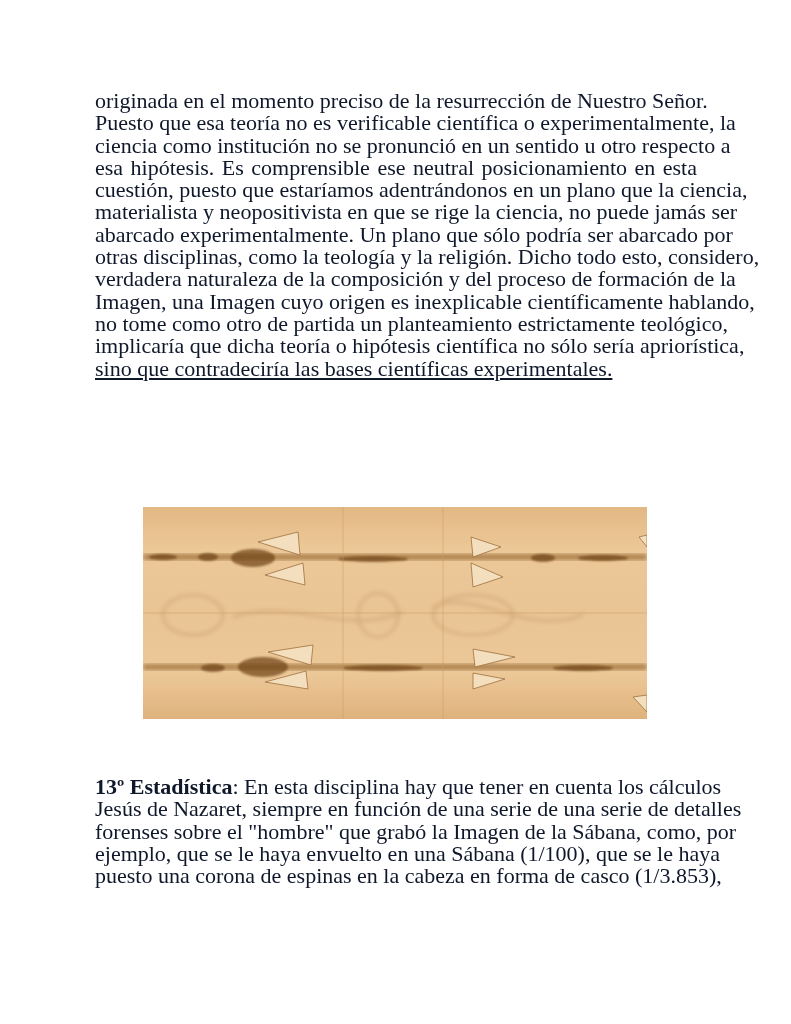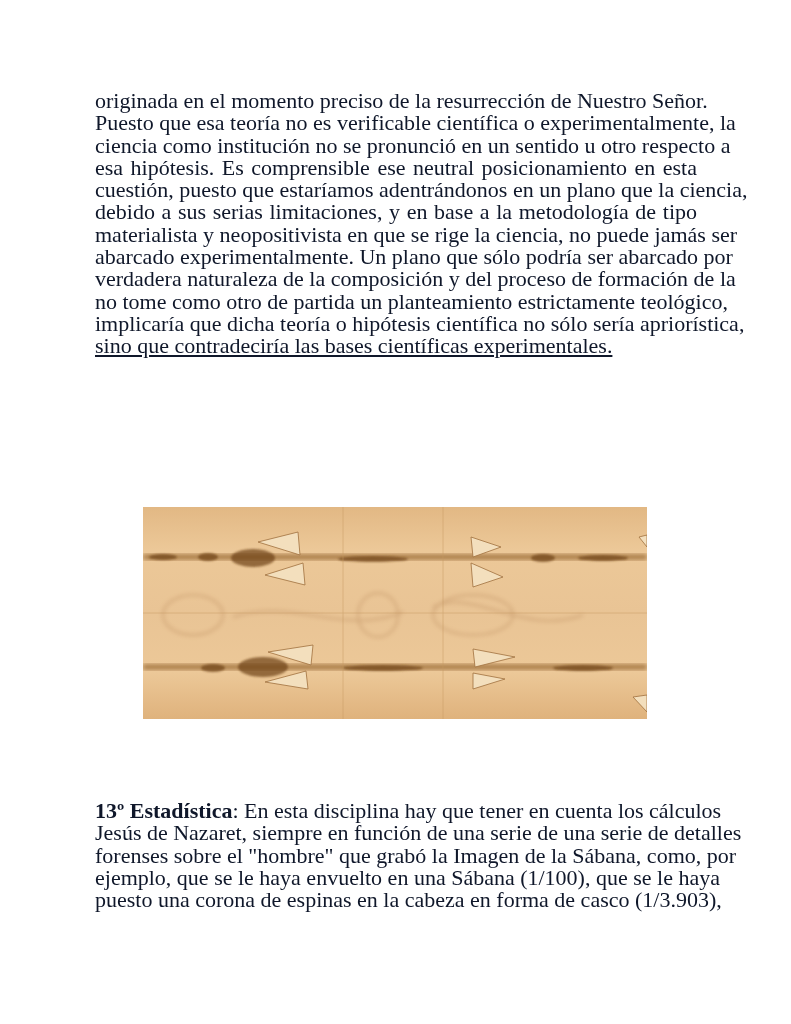--- a/index.html
+++ b/index.html
@@ -7,44 +7,45 @@
   .page { position: absolute; left: 0; top: 0; width: 791px; height: 1024px; background: #fff; }
   .para {
     position: absolute; left: 95px; width: 602px;
     font-family: "Liberation Serif", "DejaVu Serif", serif;
     font-size: 22px; line-height: 22.3px; color: #0f172a;
     text-align: justify; margin: 0;
   }
   .para .ln { display: block; text-align: justify; text-align-last: justify; white-space: nowrap; height: 22.3px; overflow: visible; }
   .para .ln.last { text-align-last: left; text-decoration: underline; }
   #p1 { top: 90px; }
-  #p2 { top: 800px; }
+  #p2 { top: 776px; }
   .shroud {
     position: absolute; left: 143px; top: 507px; width: 504px; height: 212px;
     background: linear-gradient(180deg, #e2b884 0%, #ecc898 20%, #e9c495 50%, #ecc898 78%, #dfb27c 100%);
     overflow: hidden;
   }
   .shroud svg { position: absolute; left: 0; top: 0; }
   b.head { font-weight: bold; }
 </style>
 </head>
 <body>
 
 <div class="page">
 
   <div class="para" id="p1">
     <span class="ln">originada en el momento preciso de la resurrección de Nuestro Señor.</span>
     <span class="ln">Puesto que esa teoría no es verificable científica o experimentalmente, la</span>
     <span class="ln">ciencia como institución no se pronunció en un sentido u otro respecto a</span>
     <span class="ln">esa hipótesis. Es comprensible ese neutral posicionamiento en esta</span>
     <span class="ln">cuestión, puesto que estaríamos adentrándonos en un plano que la ciencia,</span>
-    <span class="ln">debido a sus serias limitaciones, y en base a la metodología de tipo</span>
     <span class="ln">materialista y neopositivista en que se rige la ciencia, no puede jamás ser</span>
     <span class="ln">abarcado experimentalmente. Un plano que sólo podría ser abarcado por</span>
+    <span class="ln">otras disciplinas, como la teología y la religión. Dicho todo esto, considero,</span>
     <span class="ln">verdadera naturaleza de la composición y del proceso de formación de la</span>
+    <span class="ln">Imagen, una Imagen cuyo origen es inexplicable científicamente hablando,</span>
     <span class="ln">no tome como otro de partida un planteamiento estrictamente teológico,</span>
     <span class="ln">implicaría que dicha teoría o hipótesis científica no sólo sería apriorística,</span>
     <span class="ln last">sino que contradeciría las bases científicas experimentales.</span>
   </div>
 
   <div class="shroud">
     <svg width="504" height="212" viewBox="0 0 504 212">
       <defs>
         <filter id="blur2">
             <feGaussianBlur stdDeviation="2"></feGaussianBlur>
@@ -101,16 +102,16 @@
         <line x1="300" y1="0" x2="300" y2="212"></line>
       </g>
     </svg>
   </div>
 
   <div class="para" id="p2">
     <span class="ln"><b class="head">13º Estadística</b><span>:</span><span> En esta disciplina hay que tener en cuenta los cálculos</span></span>
     <span class="ln">Jesús de Nazaret, siempre en función de una serie de una serie de detalles</span>
     <span class="ln">forenses sobre el "hombre" que grabó la Imagen de la Sábana, como, por</span>
     <span class="ln">ejemplo, que se le haya envuelto en una Sábana (1/100), que se le haya</span>
-    <span class="ln">puesto una corona de espinas en la cabeza en forma de casco (1/3.903),</span>
+    <span class="ln">puesto una corona de espinas en la cabeza en forma de casco (1/3.853),</span>
   </div>
 
 </div>
 
 </body></html>

